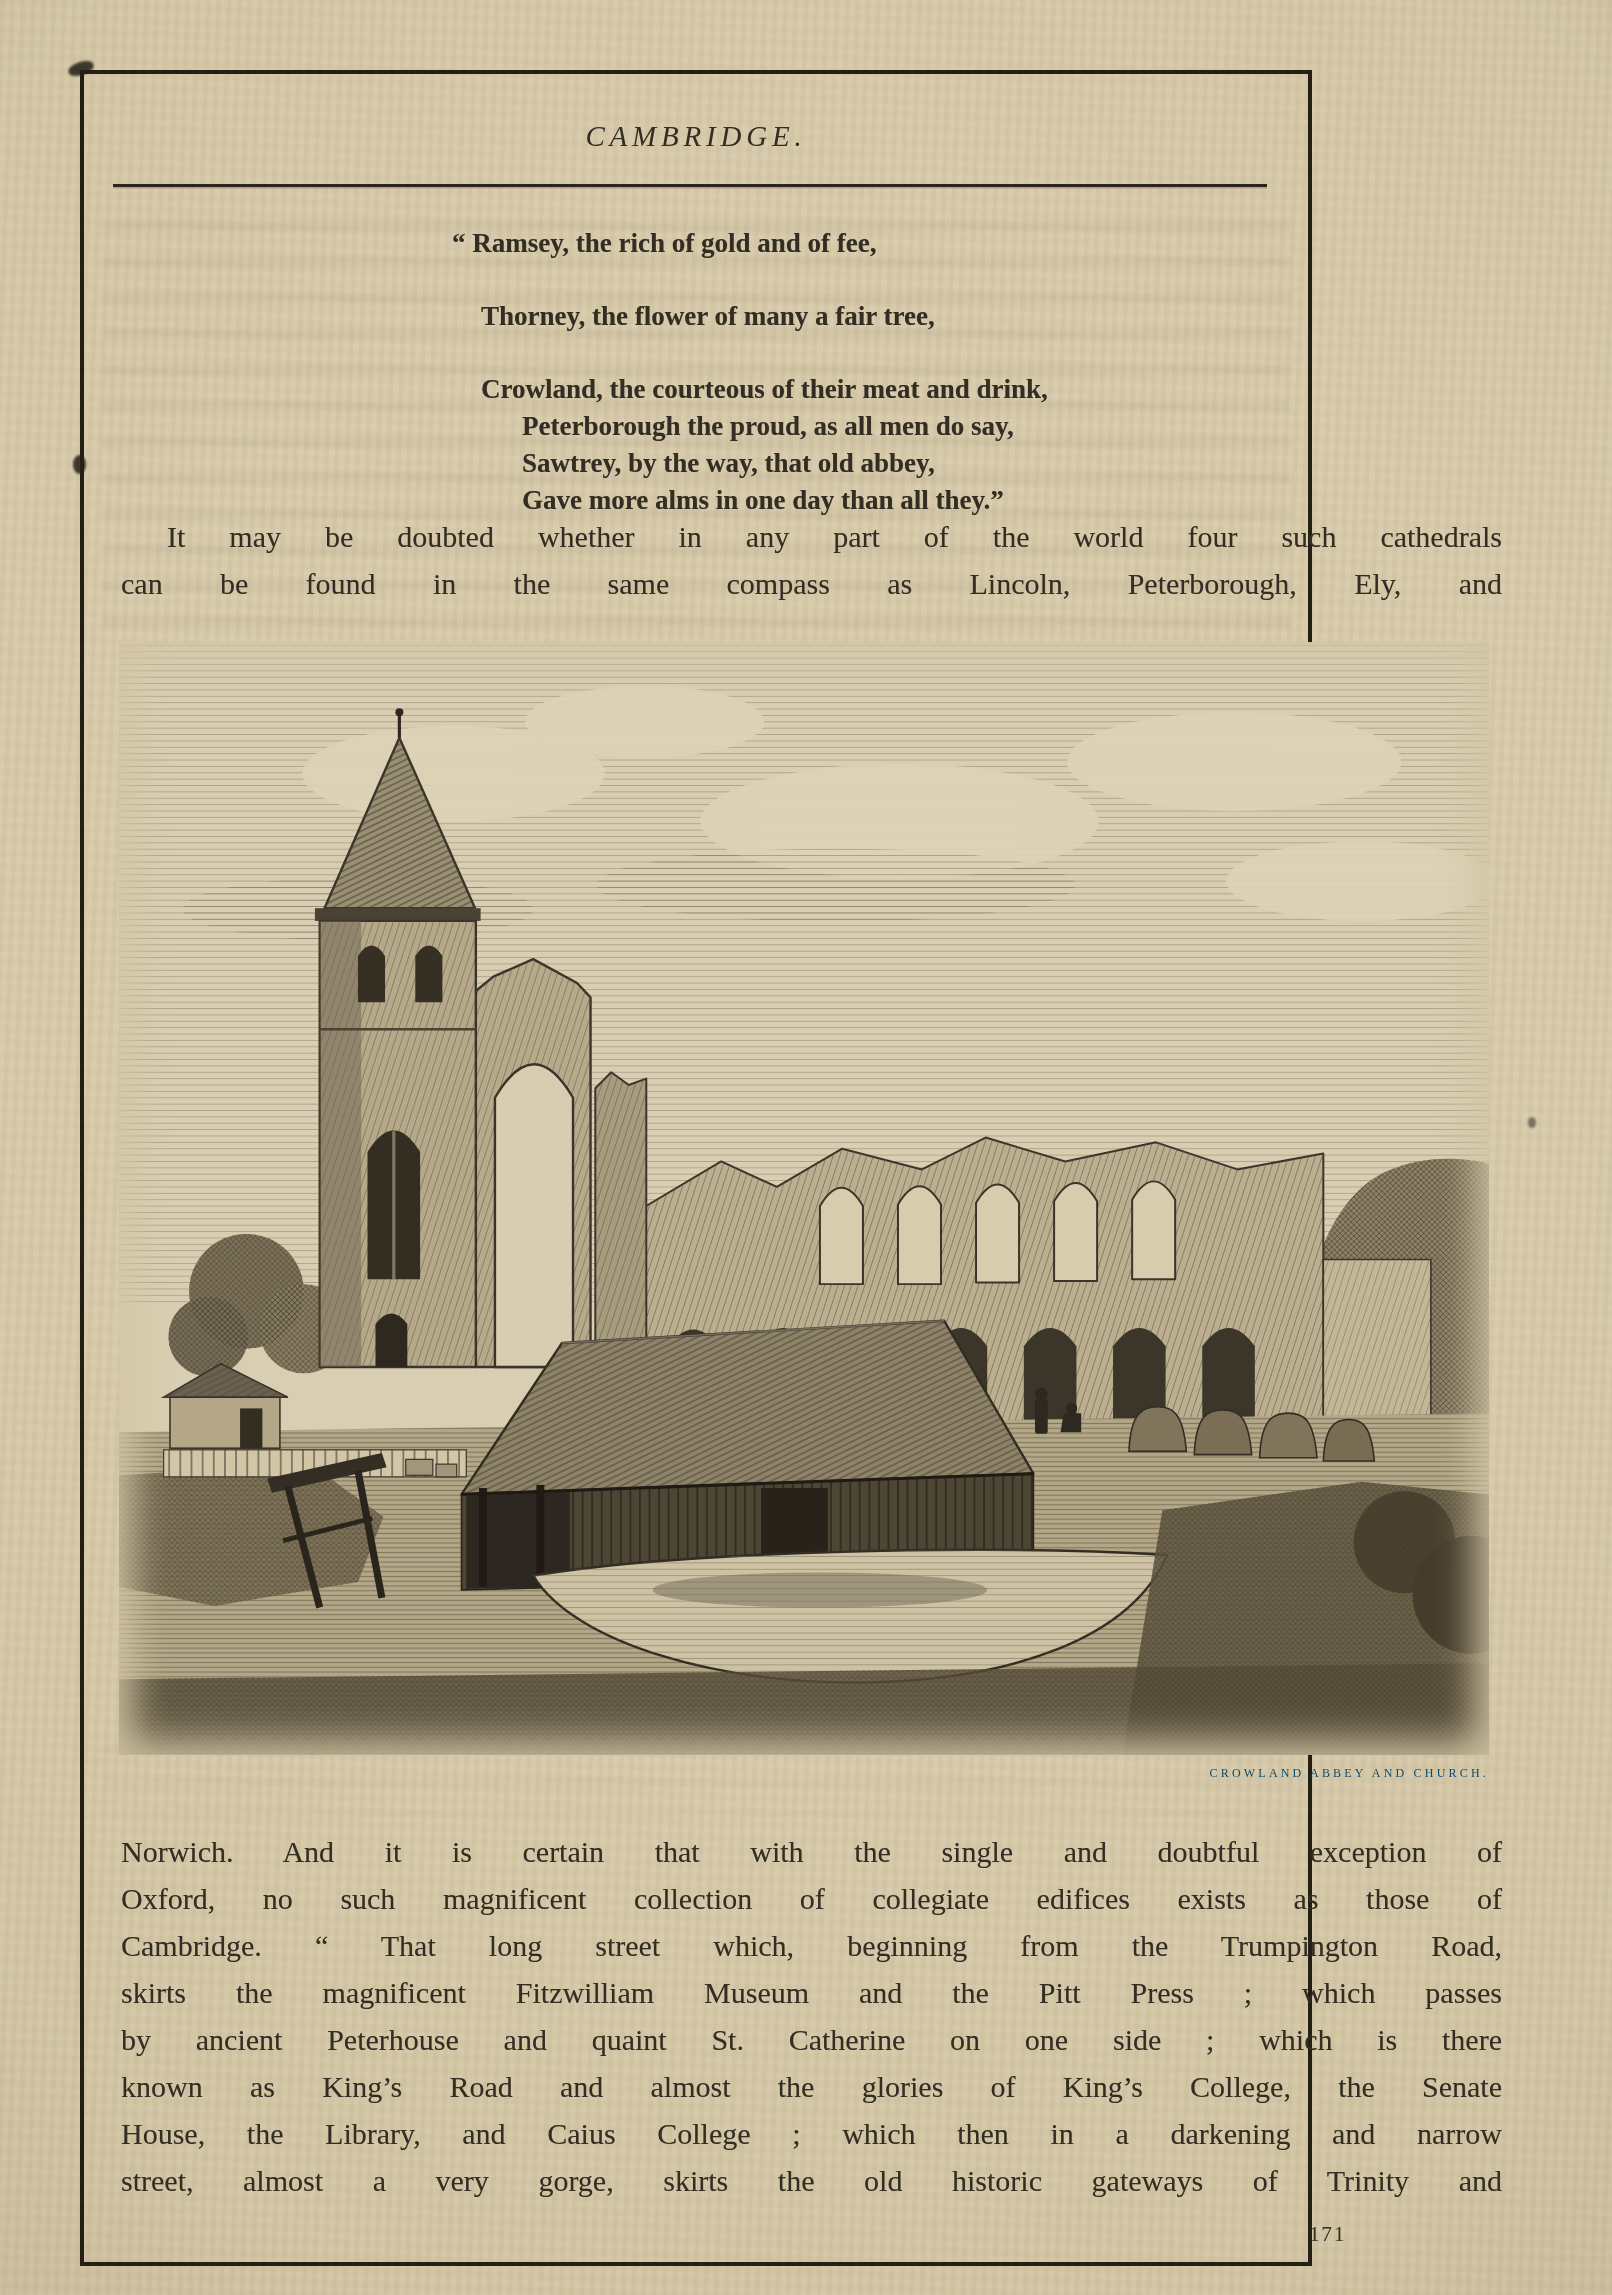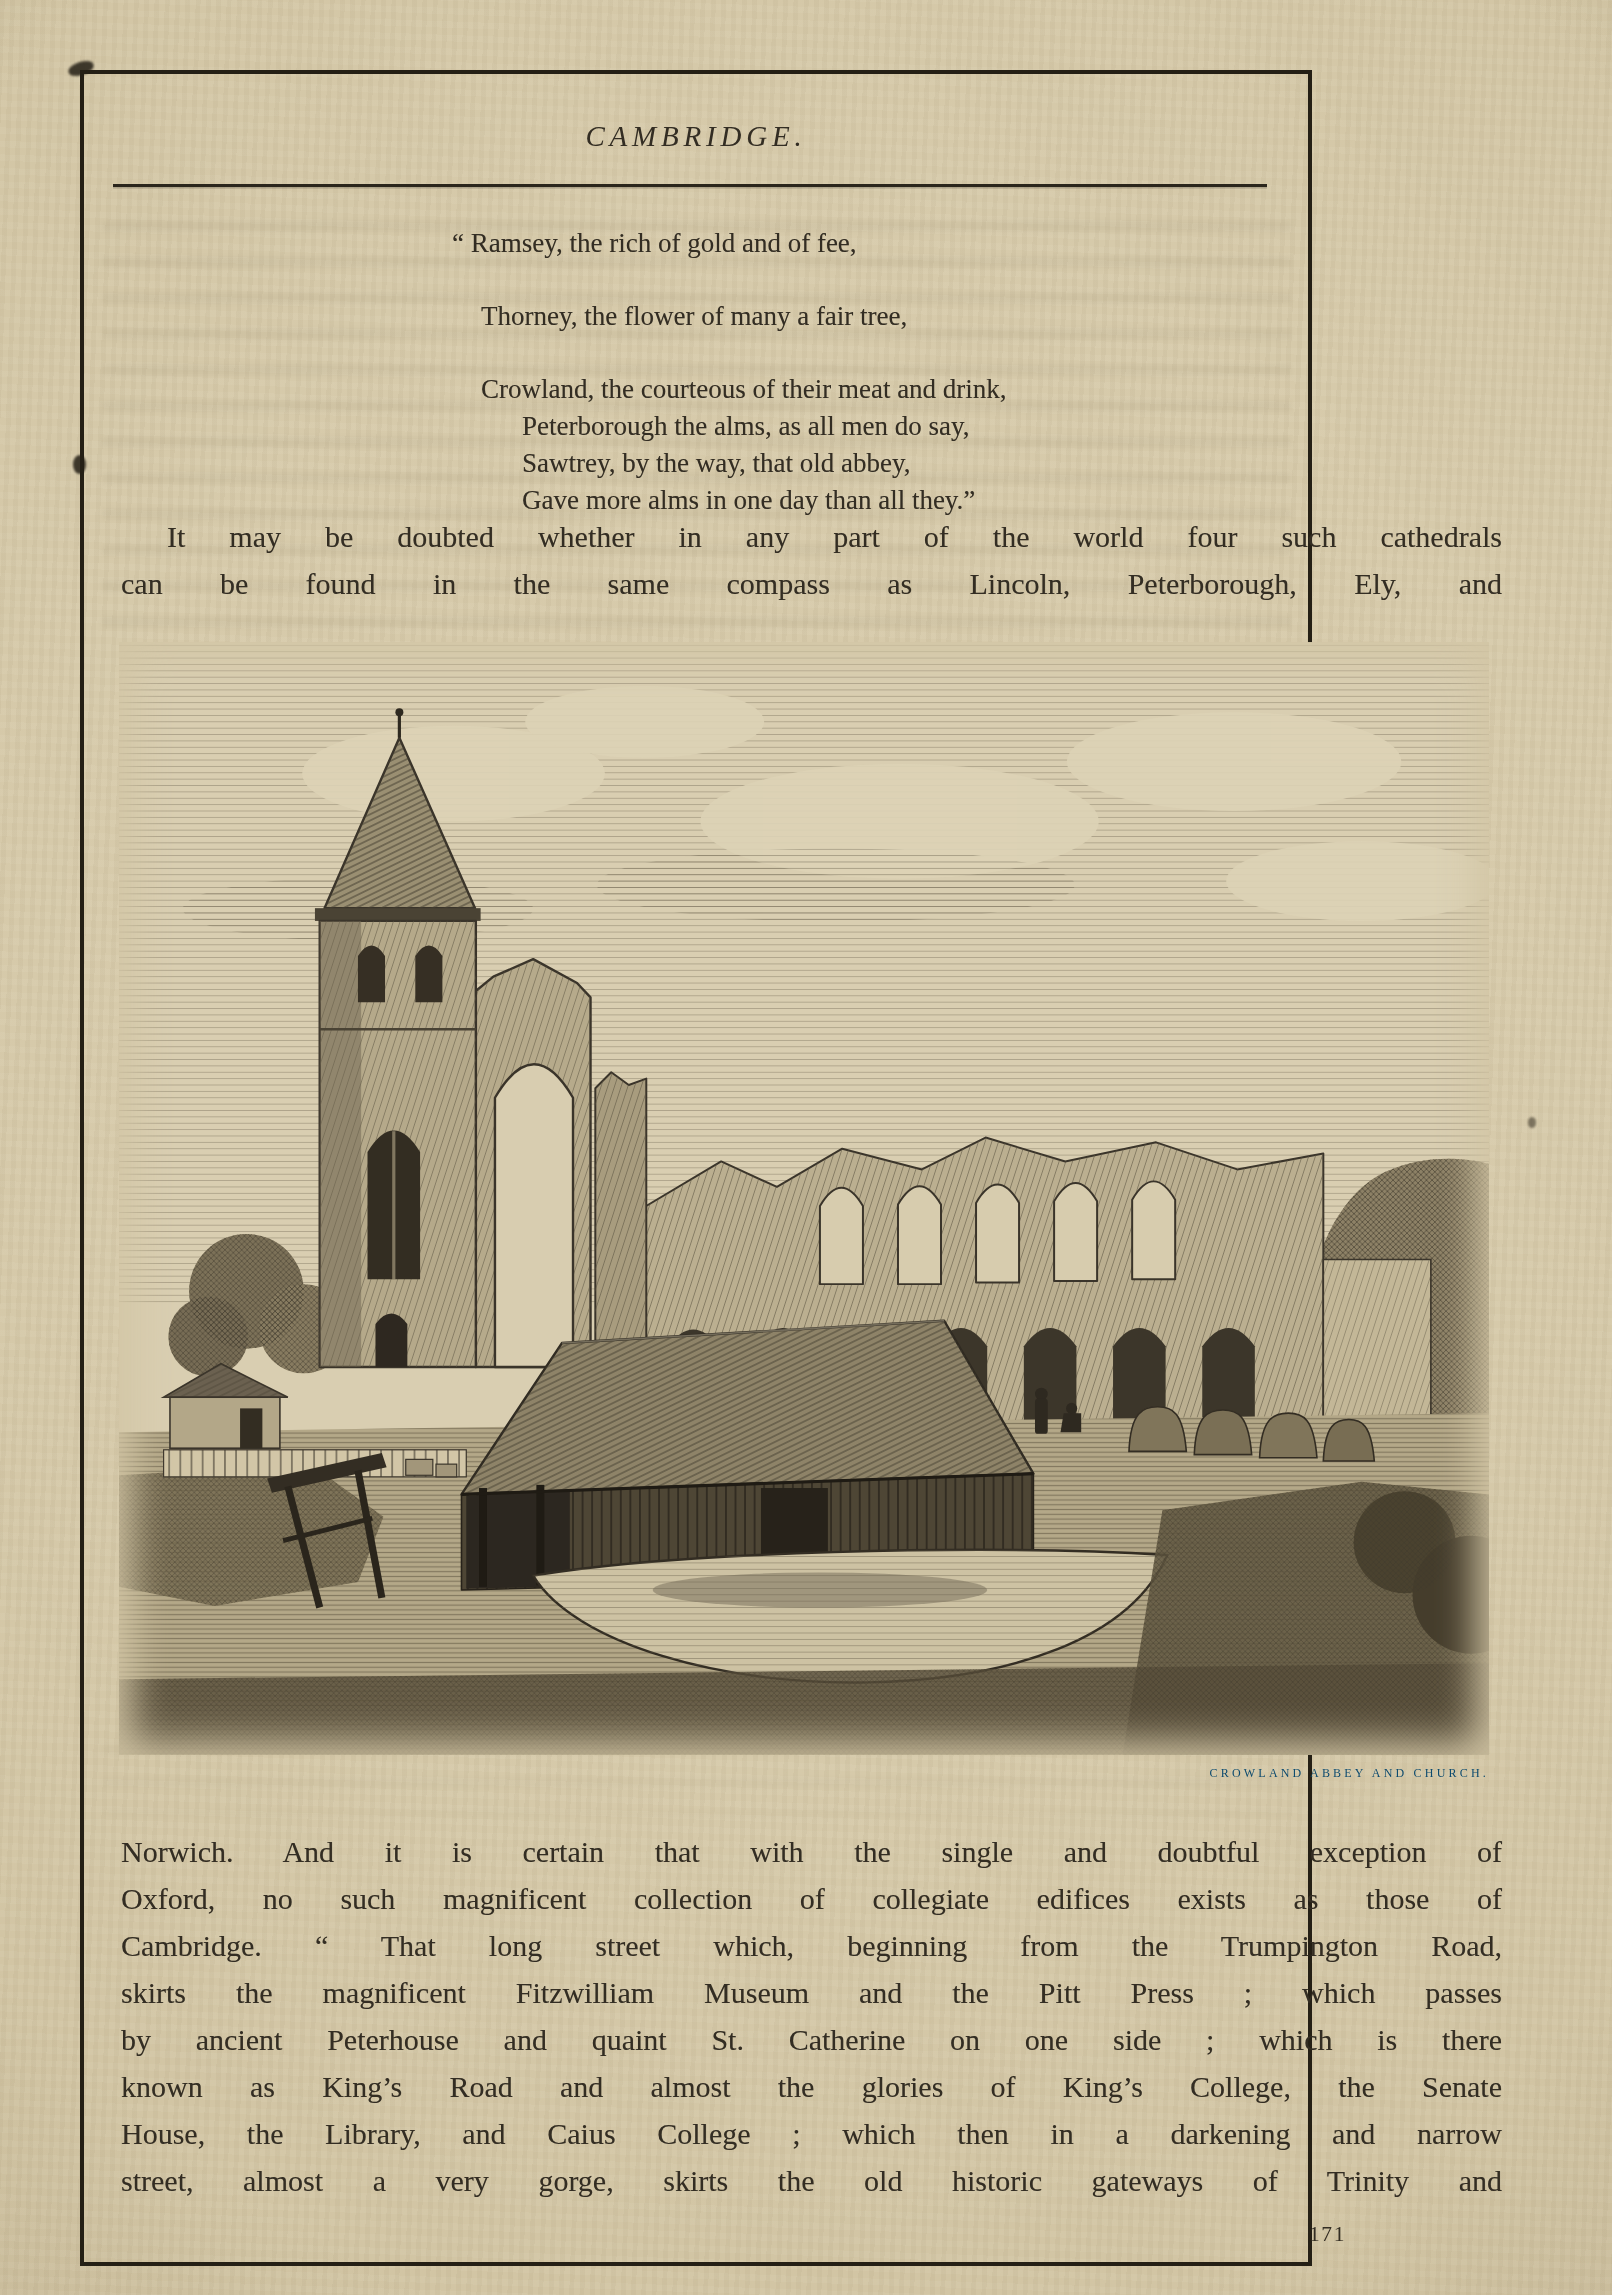--- a/index.html
+++ b/index.html
@@ -65,20 +65,21 @@
   .head-rule {
     position: absolute; top: 110px; left: 29px; right: 41px; height: 3.2px;
     background: var(--rule, #2b261c);
     box-shadow: 0 1.6px 0 rgba(43,38,28,.22);
   }
 
   .poem {
     position: absolute; top: 151px; left: 368px;
     font-size: 27px; line-height: 37px;
     text-shadow: 0.2px 0.3px 0 rgba(51,45,35,.3);
+    font-weight: bold;
   }
   .poem-line { white-space: nowrap; }
   .ind-1 { margin-left: 29px; margin-top: 36px; }
   .ind-2 { margin-left: 70px; }
 
   .para {
     position: absolute; left: 37px; width: 1381px;
     font-size: 30px; line-height: 47px;
     text-shadow: 0.2px 0.3px 0 rgba(51,45,35,.3);
   }
@@ -132,21 +133,21 @@
   <div class="ghost ghost-a"></div>
   <div class="ghost ghost-b"></div>
 
   <div class="running-head">CAMBRIDGE.</div>
   <div class="head-rule"></div>
 
   <div class="poem">
     <div class="poem-line">“ Ramsey, the rich of gold and of fee,</div>
     <div class="poem-line ind-1">Thorney, the flower of many a fair tree,</div>
     <div class="poem-line ind-1">Crowland, the courteous of their meat and drink,</div>
-    <div class="poem-line ind-2">Peterborough the alms, as all men do say,</div>
+    <div class="poem-line ind-2">Peterborough the proud, as all men do say,</div>
     <div class="poem-line ind-2">Sawtrey, by the way, that old abbey,</div>
     <div class="poem-line ind-2">Gave more alms in one day than all they.”</div>
   </div>
 
   <div class="para p1">
     <div class="jline">It may be doubted whether in any part of the world four such cathedrals</div>
     <div class="jline">can be found in the same compass as Lincoln, Peterborough, Ely, and</div>
   </div>
 
   <figure class="plate" style="margin:0">

